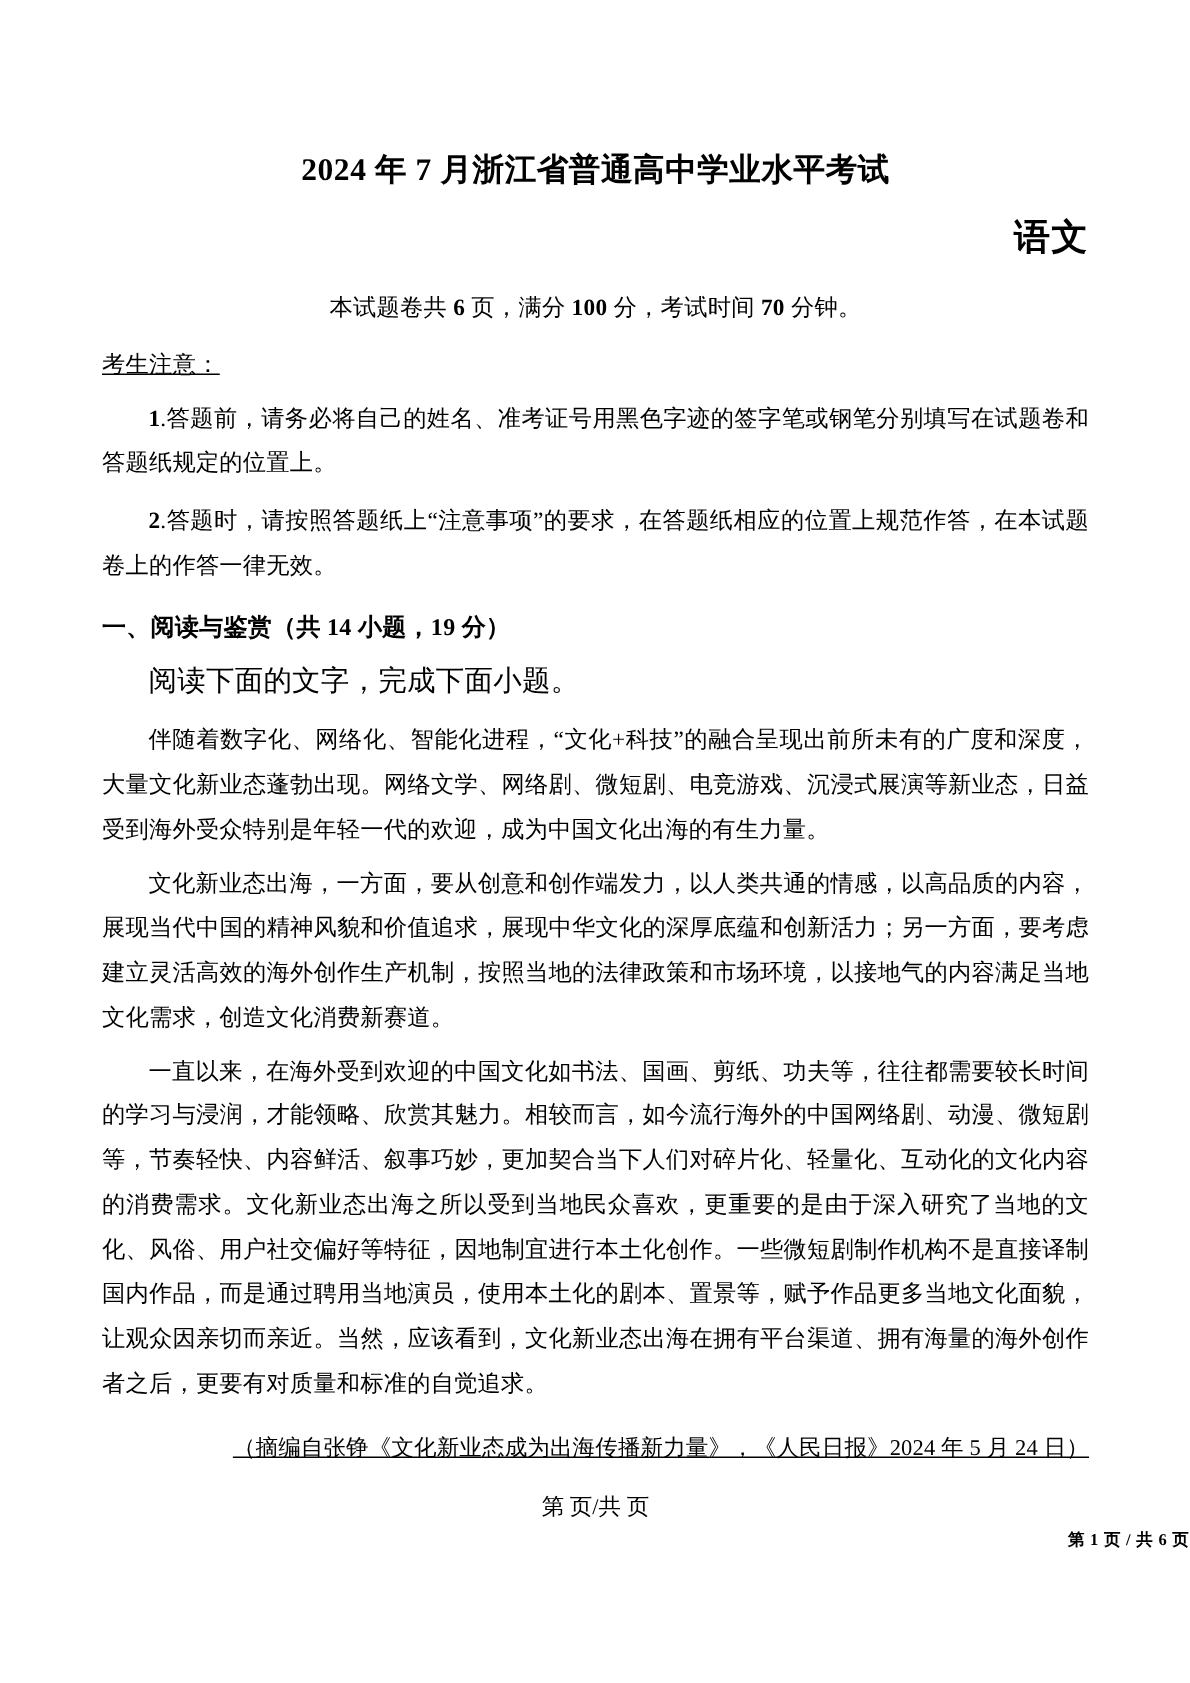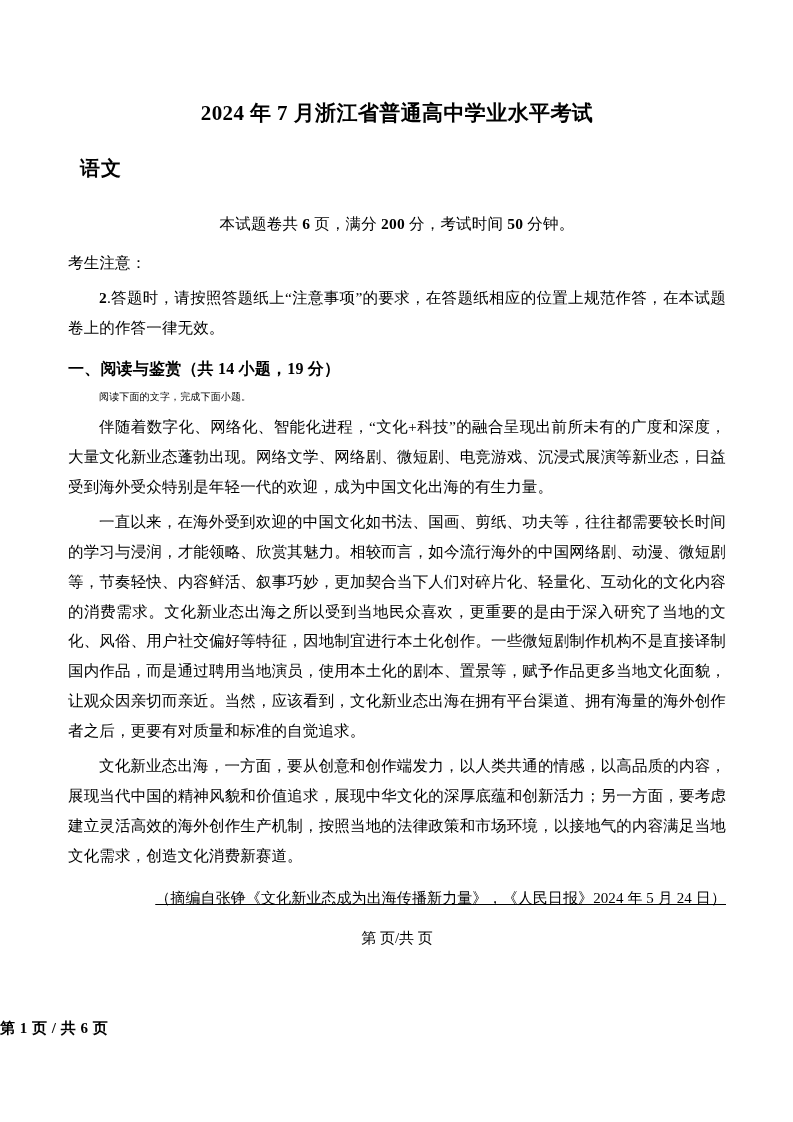--- a/index.html
+++ b/index.html
@@ -28,25 +28,25 @@
   .doc-title {
     text-align: center;
     font-size: 21px;
     font-weight: bold;
     letter-spacing: 0.4px;
     margin: 0;
     padding-top: 99px;
     line-height: 1.35;
   }
   .doc-subject {
-    text-align: left;
-    font-size: 20px;
+    text-align: right;
+    font-size: 24px;
     font-weight: bold;
     letter-spacing: 1px;
-    margin: 12px;
+    margin: 0;
     padding-top: 16px;
     line-height: 1.35;
   }
   .exam-meta {
     text-align: center;
     font-size: 15.5px;
     margin: 0;
     padding-top: 19px;
     line-height: 1.4;
     letter-spacing: 0.2px;
@@ -55,20 +55,21 @@
     font-weight: bold;
   }
 
   
   .notice-label {
     font-size: 15.5px;
     margin: 0;
     padding-top: 16px;
     line-height: 1.5;
     letter-spacing: 0.2px;
+    text-decoration: underline;
   }
   .notice-item {
     font-size: 15.5px;
     margin: 0;
     padding-top: 9px;
     line-height: 1.92;
     text-indent: 31px;
     text-align: justify;
     text-justify: inter-ideograph;
     letter-spacing: 0.15px;
@@ -78,21 +79,21 @@
   .section-heading {
     font-size: 16px;
     margin: 0;
     padding-top: 12px;
     line-height: 1.7;
     letter-spacing: 0.2px;
   }
 
   
   .lead-line {
-    font-size: 10px;
+    font-size: 19px;
     margin: 0;
     padding-top: 5px;
     line-height: 1.92;
     text-indent: 31px;
     letter-spacing: 0.15px;
   }
   .body-para {
     font-size: 15.5px;
     margin: 0;
     padding-top: 6px;
@@ -120,53 +121,54 @@
     margin: 0;
     padding-top: 14px;
     text-align: center;
     line-height: 1.6;
   }
   .footer-page-marker {
     position: absolute;
     left: 0;
     right: 0;
     top: 1019px;
-    text-align: left;
-    font-size: 15px;
+    text-align: right;
+    font-size: 11px;
     font-weight: bold;
     letter-spacing: 0.5px;
   }
 </style>
 </head>
 <body>
 
 <div class="page">
   <div class="content">
 
     <h1 class="doc-title"><b>2024</b> 年 <b>7</b> 月浙江省普通高中学业水平考试</h1>
 
     <h2 class="doc-subject">语文</h2>
 
-    <p class="exam-meta">本试题卷共 <b>6</b> 页，满分 <b>200</b> 分，考试时间 <b>50</b> 分钟。</p>
+    <p class="exam-meta">本试题卷共 <b>6</b> 页，满分 <b>100</b> 分，考试时间 <b>70</b> 分钟。</p>
 
     <p class="notice-label">考生注意：</p>
 
+    <p class="notice-item"><b>1</b>.答题前，请务必将自己的姓名、准考证号用黑色字迹的签字笔或钢笔分别填写在试题卷和答题纸规定的位置上。</p>
 
     <p class="notice-item"><b>2</b>.答题时，请按照答题纸上“注意事项”的要求，在答题纸相应的位置上规范作答，在本试题卷上的作答一律无效。</p>
 
     <h3 class="section-heading">一、阅读与鉴赏（共 <b>14</b> 小题，<b>19</b> 分）</h3>
 
     <p class="lead-line">阅读下面的文字，完成下面小题。</p>
 
     <p class="body-para">伴随着数字化、网络化、智能化进程，“文化+科技”的融合呈现出前所未有的广度和深度，大量文化新业态蓬勃出现。网络文学、网络剧、微短剧、电竞游戏、沉浸式展演等新业态，日益受到海外受众特别是年轻一代的欢迎，成为中国文化出海的有生力量。</p>
 
 
+    <p class="body-para">文化新业态出海，一方面，要从创意和创作端发力，以人类共通的情感，以高品质的内容，展现当代中国的精神风貌和价值追求，展现中华文化的深厚底蕴和创新活力；另一方面，要考虑建立灵活高效的海外创作生产机制，按照当地的法律政策和市场环境，以接地气的内容满足当地文化需求，创造文化消费新赛道。</p>
+
     <p class="body-para">一直以来，在海外受到欢迎的中国文化如书法、国画、剪纸、功夫等，往往都需要较长时间的学习与浸润，才能领略、欣赏其魅力。相较而言，如今流行海外的中国网络剧、动漫、微短剧等，节奏轻快、内容鲜活、叙事巧妙，更加契合当下人们对碎片化、轻量化、互动化的文化内容的消费需求。文化新业态出海之所以受到当地民众喜欢，更重要的是由于深入研究了当地的文化、风俗、用户社交偏好等特征，因地制宜进行本土化创作。一些微短剧制作机构不是直接译制国内作品，而是通过聘用当地演员，使用本土化的剧本、置景等，赋予作品更多当地文化面貌，让观众因亲切而亲近。当然，应该看到，文化新业态出海在拥有平台渠道、拥有海量的海外创作者之后，更要有对质量和标准的自觉追求。</p>
-
-    <p class="body-para">文化新业态出海，一方面，要从创意和创作端发力，以人类共通的情感，以高品质的内容，展现当代中国的精神风貌和价值追求，展现中华文化的深厚底蕴和创新活力；另一方面，要考虑建立灵活高效的海外创作生产机制，按照当地的法律政策和市场环境，以接地气的内容满足当地文化需求，创造文化消费新赛道。</p>
 
     <p class="source-line">（摘编自张铮《文化新业态成为出海传播新力量》，《人民日报》2024 年 5 月 24 日）</p>
 
     <p class="inline-page-marker">第  页/共  页</p>
 
   </div>
 
   <div class="footer-page-marker">第 <b>1</b> 页 / 共 <b>6</b> 页</div>
 </div>
 

